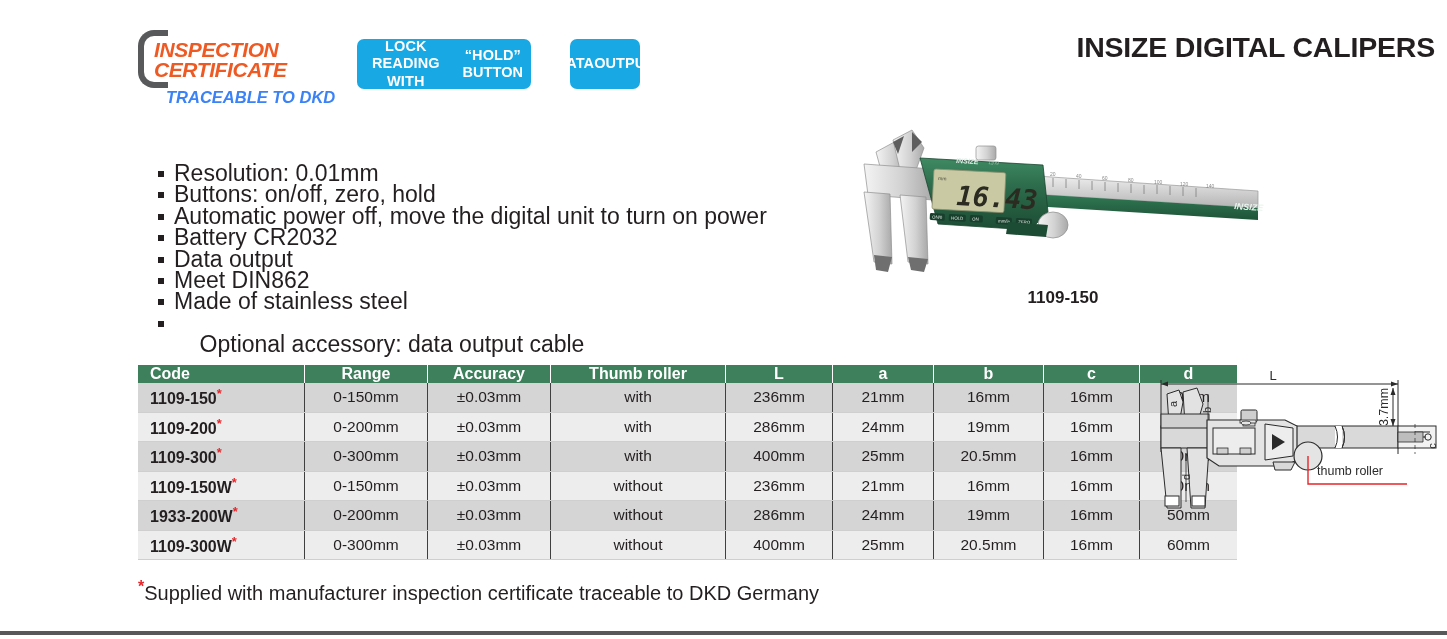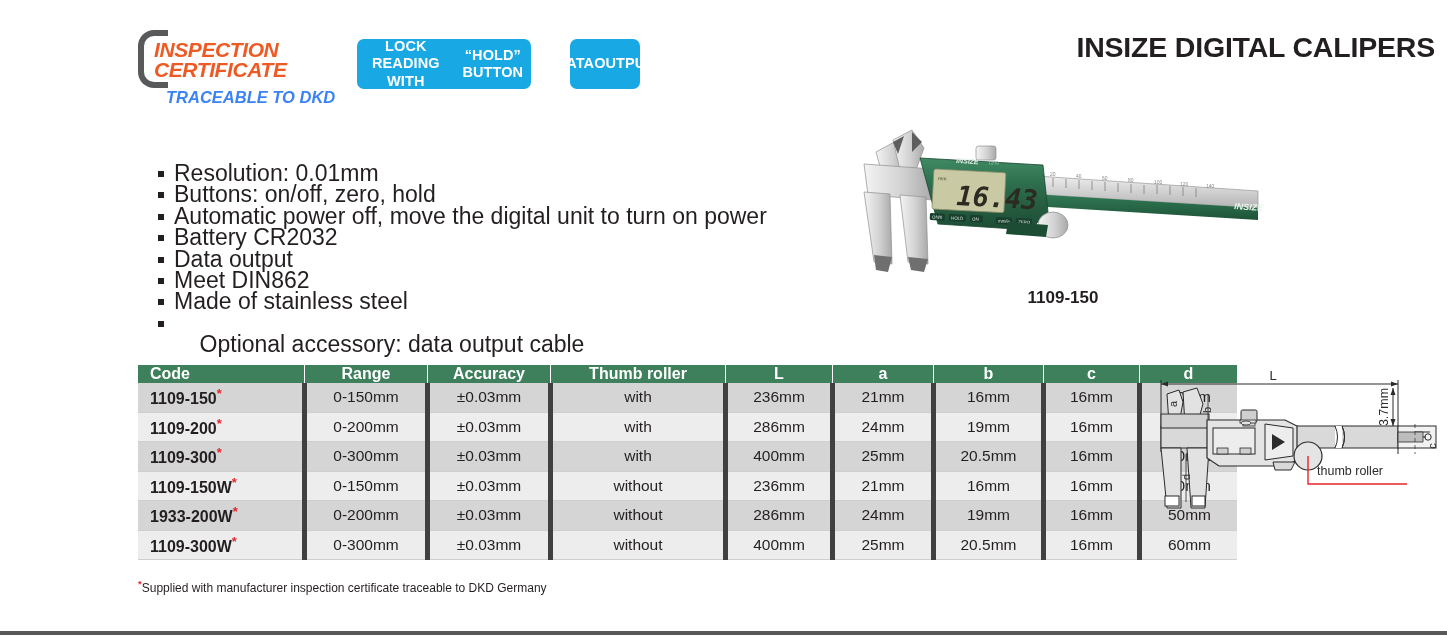--- a/index.html
+++ b/index.html
@@ -167,21 +167,21 @@
     padding: 0 6px;
     border-right: 1px solid #ffffff;
     text-align: center;
   }
   #spec-table th:first-child { text-align: left; padding-left: 12px; }
   #spec-table th:last-child { border-right: none; }
   #spec-table td {
     height: 28.5px;
     padding: 0 6px;
     text-align: center;
-    border-right: 5px solid #404040;
+    border-right: 1px solid #404040;
     border-bottom: 1px solid #cfcfcf;
     white-space: nowrap;
   }
   #spec-table td:last-child { border-right: none; }
   #spec-table td.code {
     text-align: left;
     padding-left: 12px;
     padding-right: 10px;
     font-weight: bold;
     font-size: 16px;
@@ -199,21 +199,21 @@
   .c-L { width: 94px; }
   .c-a { width: 88px; }
   .c-b { width: 97px; }
   .c-c { width: 83px; }
   .c-d { width: 85px; }
 
   #footnote {
     position: absolute;
     left: 138px;
     top: 578px;
-    font-size: 12px;
+    font-size: 20px;
   }
 
   
   #tech-drawing {
     position: absolute;
     left: 1145px;
     top: 362px;
     width: 296px;
     height: 180px;
   }

